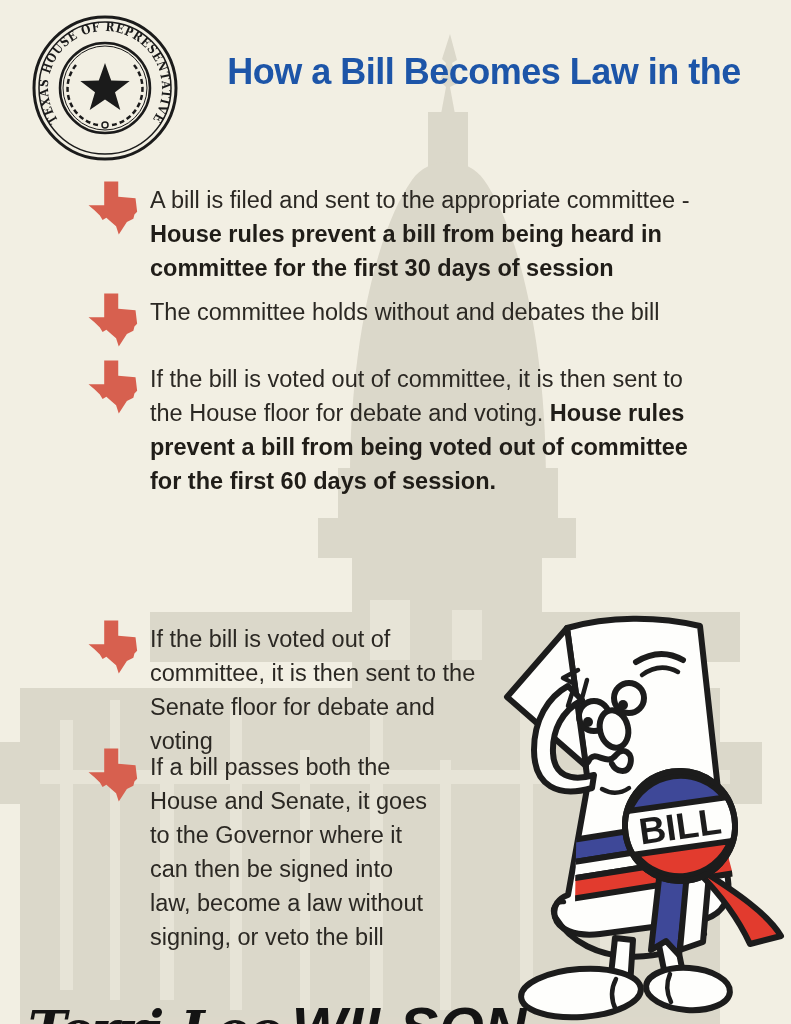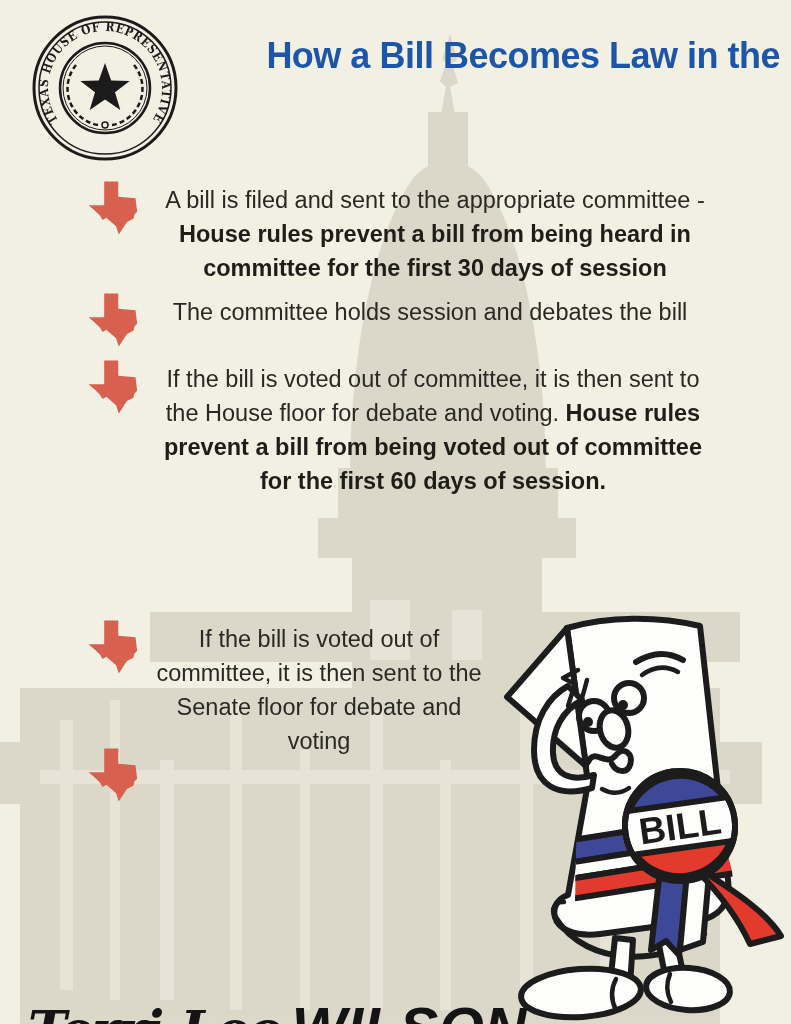--- a/index.html
+++ b/index.html
@@ -7,25 +7,25 @@
     position:relative;
     width:791px;height:1024px;
     background:#f2efe3;
     overflow:hidden;
     font-family:"Liberation Sans",sans-serif;
     color:#2b2823;
   }
   .watermark{position:absolute;left:0;top:0;width:791px;height:1024px;pointer-events:none;}
   .seal{position:absolute;left:30px;top:12px;width:150px;height:152px;}
   .title{
-    position:absolute;left:188px;top:32px;width:592px;
-    text-align:right;color:#1d55a8;font-weight:bold;
+    position:absolute;left:188px;top:48px;width:592px;
+    text-align:center;color:#1d55a8;font-weight:bold;
     font-size:36px;line-height:47px;letter-spacing:-0.5px;
   }
-  .steps{position:absolute;left:0;top:0;width:791px;height:1024px;margin:0;padding:0;list-style:none;text-align:center;}
+  .steps{position:absolute;left:0;top:0;width:791px;height:1024px;margin:0;padding:0;list-style:none;}
   .step{position:absolute;left:88px;display:flex;align-items:flex-start;}
   .step .tx{flex:none;width:54px;height:54px;margin-right:8px;margin-top:-2px;}
   .step p{margin:0;font-size:23.5px;line-height:34px;}
   .step p strong{font-weight:bold;color:#201d18;}
   .step1{top:183px}.step1 p{width:570px}
   .step2{top:295px}.step2 p{width:560px}
   .step3{top:362px}.step3 p{width:566px}
   .step4{top:508px}.step4 p{width:485px}
   .step5{top:622px}.step5 p{width:338px}
   .step6{top:750px}.step6 p{width:282px}
@@ -101,38 +101,39 @@
     <li class="step step1">
       <svg class="tx" viewBox="0 0 100 100">
           <path fill="#d7604f" d="M30,1 L56,1 L56,29 L88,32 L91,57 L86,62 L84,70 L72,76 L63,90 L57,99 L52,84 L44,77 L34,68 L27,72 L22,64 L12,54 L1,45 L30,45 Z"></path>
         </svg>
       <p><span>A bill is filed and sent to the appropriate committee - </span><strong>House rules prevent a bill from being heard in committee for the first 30 days of session</strong></p>
     </li>
     <li class="step step2">
       <svg class="tx" viewBox="0 0 100 100">
           <path fill="#d7604f" d="M30,1 L56,1 L56,29 L88,32 L91,57 L86,62 L84,70 L72,76 L63,90 L57,99 L52,84 L44,77 L34,68 L27,72 L22,64 L12,54 L1,45 L30,45 Z"></path>
         </svg>
-      <p><span>The committee holds session and debates the bill</span><strong></strong></p>
+      <p><span>The committee holds without and debates the bill</span><strong></strong></p>
     </li>
     <li class="step step3">
       <svg class="tx" viewBox="0 0 100 100">
           <path fill="#d7604f" d="M30,1 L56,1 L56,29 L88,32 L91,57 L86,62 L84,70 L72,76 L63,90 L57,99 L52,84 L44,77 L34,68 L27,72 L22,64 L12,54 L1,45 L30,45 Z"></path>
         </svg>
       <p><span>If the bill is voted out of committee, it is then sent to the House floor for debate and voting. </span><strong>House rules prevent a bill from being voted out of committee for the first 60 days of session.</strong></p>
     </li>
     <li class="step step5">
       <svg class="tx" viewBox="0 0 100 100">
           <path fill="#d7604f" d="M30,1 L56,1 L56,29 L88,32 L91,57 L86,62 L84,70 L72,76 L63,90 L57,99 L52,84 L44,77 L34,68 L27,72 L22,64 L12,54 L1,45 L30,45 Z"></path>
         </svg>
       <p><span>If the bill is voted out of committee, it is then sent to the Senate floor for debate and voting</span><strong></strong></p>
     </li>
     <li class="step step6">
       <svg class="tx" viewBox="0 0 100 100">
           <path fill="#d7604f" d="M30,1 L56,1 L56,29 L88,32 L91,57 L86,62 L84,70 L72,76 L63,90 L57,99 L52,84 L44,77 L34,68 L27,72 L22,64 L12,54 L1,45 L30,45 Z"></path>
         </svg>
+      <p><span>If a bill passes both the House and Senate, it goes to the Governor where it can then be signed into law, become a law without signing, or veto the bill</span><strong></strong></p>
     </li>
   </ul>
 
   <svg class="mascot" viewBox="0 0 302 426">
     <defs>
       <clipPath id="bodyclip">
         <path d="M79,30 C120,18 170,18 212,28 L240,282 C243,306 231,319 210,323 L112,336 C86,339 70,331 67,319 C64,308 71,300 80,297 L100,185 Z"></path>
       </clipPath>
     </defs>
     <g stroke="#1c1c1c" stroke-width="6" fill="#fefefc" stroke-linejoin="round" stroke-linecap="round">

